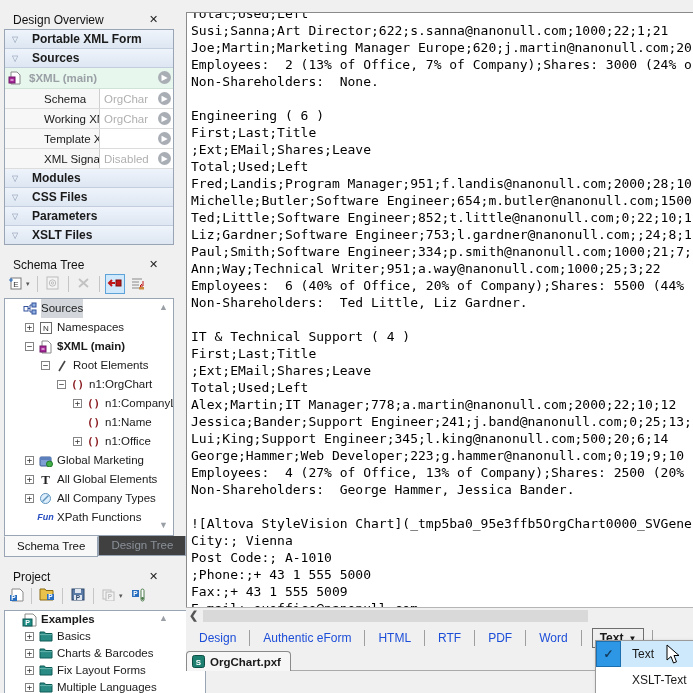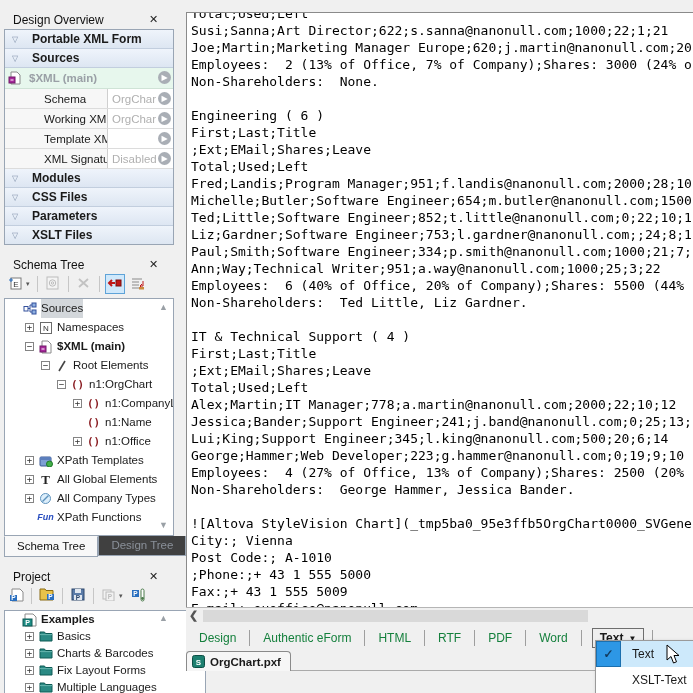--- a/index.html
+++ b/index.html
@@ -8,21 +8,21 @@
   .panel-title{position:absolute;font-size:12px;color:#111;}
   .close-x{position:absolute;font-size:11px;color:#222;cursor:default;}
   .panel-box{position:absolute;background:#fff;border:1px solid #99a5b4;box-sizing:border-box;overflow:hidden;}
   
   .sec-hdr{position:relative;height:19px;line-height:19px;background:linear-gradient(#eff4fb,#dde6f2);
            border-bottom:1px solid #c2cede;font-weight:bold;font-size:12px;padding-left:27px;box-sizing:border-box;}
   .sec-hdr .tri{position:absolute;left:7px;top:0;font-size:8px;color:#8495ad;font-weight:normal;}
   .data-row{position:relative;height:20px;line-height:20px;border-bottom:1px solid #dcdcdc;
             background:#f7f7f7;font-size:11.5px;box-sizing:border-box;}
   .data-row .lbl{position:absolute;left:27px;top:0;margin-left:12px;}
-  .val-cell{position:absolute;right:0;top:0;width:66px;height:100%;background:#fff;
+  .val-cell{position:absolute;right:0;top:0;width:74px;height:100%;background:#fff;
             border-left:1px solid #cfcfcf;box-sizing:border-box;color:#b0b0b0;
             padding-left:4px;overflow:hidden;white-space:nowrap;line-height:20px;}
   .circle-btn{position:absolute;right:2px;top:3px;width:13px;height:13px;border-radius:50%;
               background:#a9aeb5;color:#fff;font-size:8px;line-height:13px;text-align:center;}
   .xml-main-row{position:relative;height:20px;line-height:20px;background:#e7f7ed;
                 border-bottom:1px solid #cfe3d6;font-size:11.5px;}
   .xml-main-row .lbl{position:absolute;left:24px;color:#9aa0a6;font-weight:bold;}
   
   .tbar{position:absolute;display:flex;align-items:center;gap:3px;}
   .tbtn{position:relative;height:20px;min-width:20px;display:flex;align-items:center;justify-content:center;
@@ -52,21 +52,21 @@
   #editor pre{margin:-8px 0 0 0;padding:0 0 0 4px;font-family:"DejaVu Sans Mono","Liberation Mono",monospace;
               font-size:13px;line-height:17px;color:#000;}
   
   #hscroll{position:absolute;left:186px;top:607px;width:507px;height:17px;background:#f0f0f0;
            border-top:1px solid #b5b5b5;box-sizing:border-box;}
   #hscroll .larr{position:absolute;left:3px;top:1px;font-size:11px;color:#555;font-weight:bold;}
   #hscroll .thumb{position:absolute;left:17px;top:2px;width:385px;height:12px;background:#d9d9d9;}
   
   #viewtabs{position:absolute;left:186px;top:624px;width:507px;height:28px;background:#f0f0f0;
             display:flex;align-items:center;font-size:12px;}
-  .vtab{padding:0 13px;color:#15803d;}
+  .vtab{padding:0 13px;color:#1d4ed8;}
   .vsep{width:1px;height:16px;background:#9e9e9e;}
   #texttab{margin-left:10px;border:1px solid #6e6e6e;background:#efefef;font-weight:bold;
            padding:2px 7px;display:flex;align-items:center;gap:5px;}
   #texttab .dd{font-size:8px;}
   
   #filetabrow{position:absolute;left:186px;top:651px;width:507px;height:20px;background:#f0f0f0;
               border-bottom:1px solid #aaa;box-sizing:border-box;}
   .file-tab{position:absolute;left:0;top:0;height:20px;border:1px solid #8a8a8a;border-bottom:none;
             border-radius:4px 4px 0 0;background:#f6f6f6;font-weight:bold;font-size:11.5px;
             display:flex;align-items:center;gap:4px;padding:0 9px 0 4px;box-sizing:border-box;}
@@ -250,21 +250,21 @@
       </div>
       <div class="tree-row " style="padding-left: 20px;">
         <span class="expander">+</span>
         <span class="ticon">
           <svg width="14" height="12">
             <rect x="1" y="2" width="11" height="9" rx="1" fill="#7d9fd4" stroke="#3c5a94"></rect>
             <rect x="1" y="2" width="11" height="3" fill="#5c7fbd"></rect>
             <circle cx="10.5" cy="9" r="3" fill="#44b04a" stroke="#1e7a28"></circle>
           </svg>
         </span>
-        <span class="tlabel">XPath Templates</span>
+        <span class="tlabel">Global Marketing</span>
       </div>
       <div class="tree-row " style="padding-left: 20px;">
         <span class="expander">+</span>
         <span class="ticon">
           <span style="font-family:'Liberation Serif',serif;font-weight:bold;font-size:13px;color:#222;">T</span>
         </span>
         <span class="tlabel">All Global Elements</span>
       </div>
       <div class="tree-row " style="padding-left: 20px;">
         <span class="expander">+</span>

